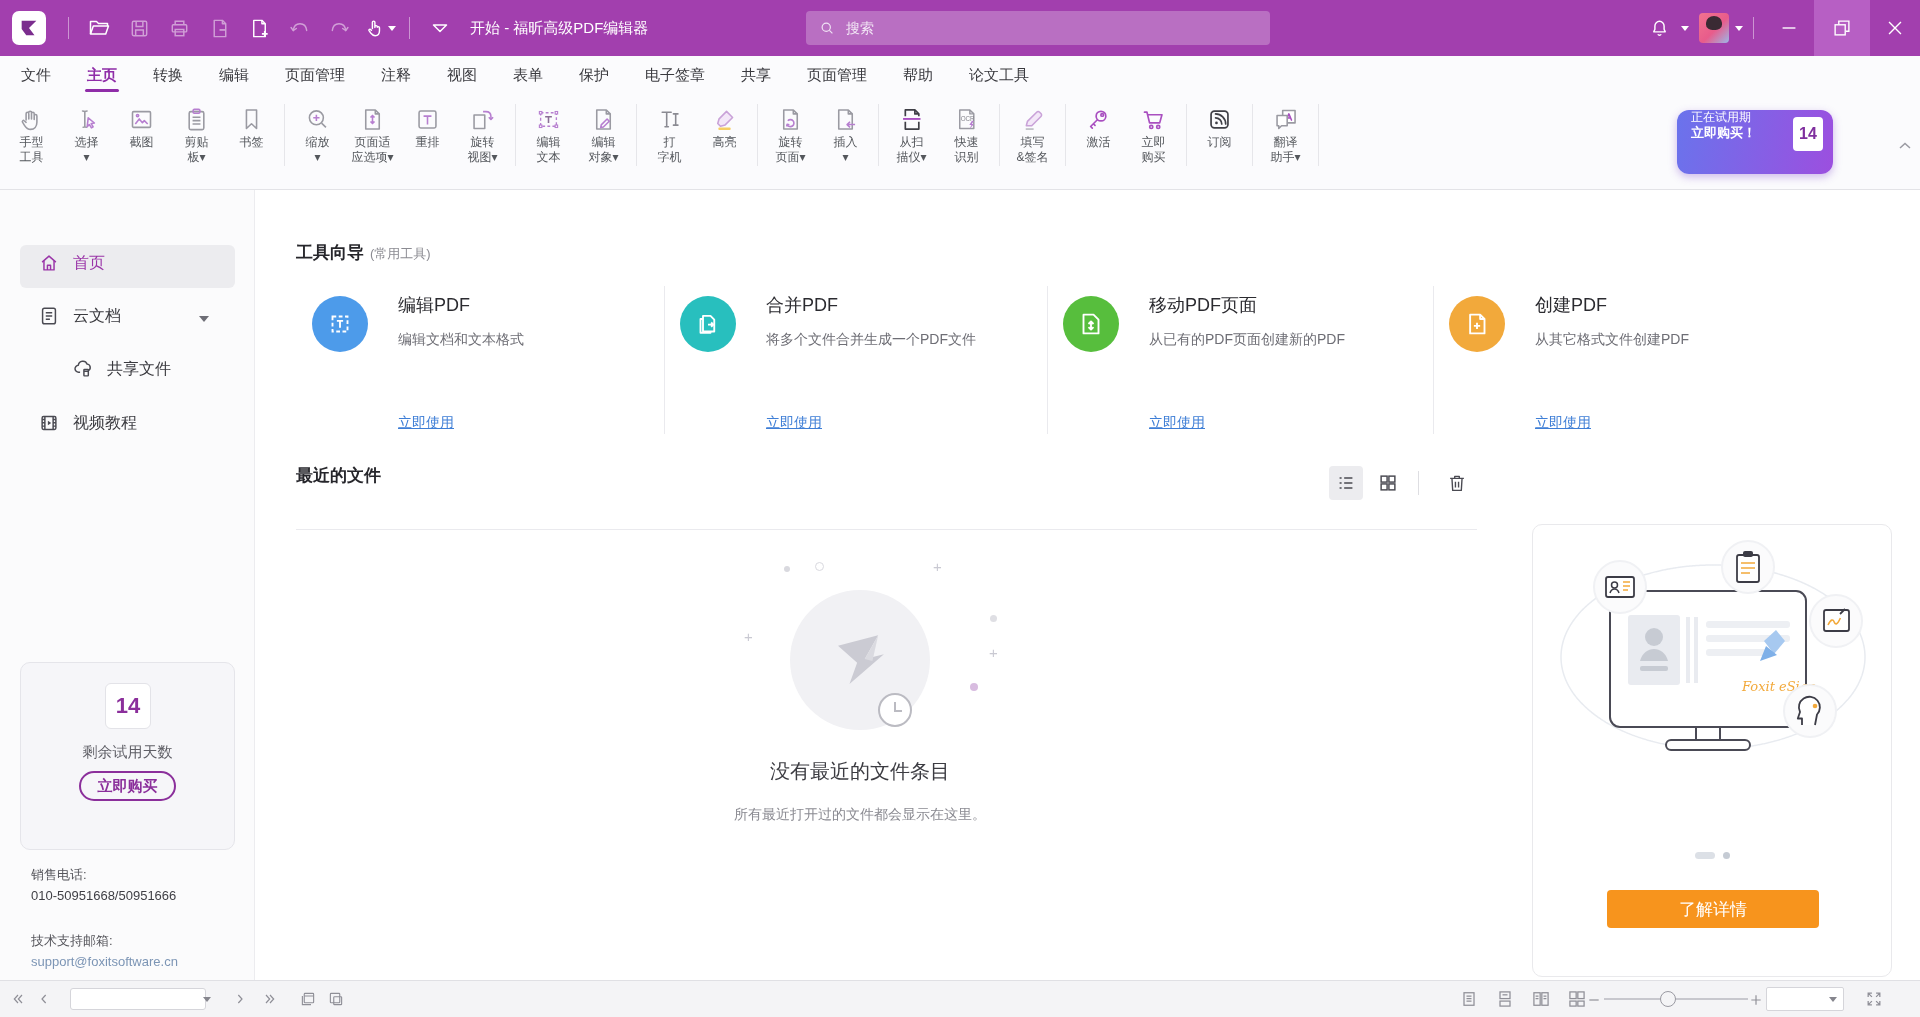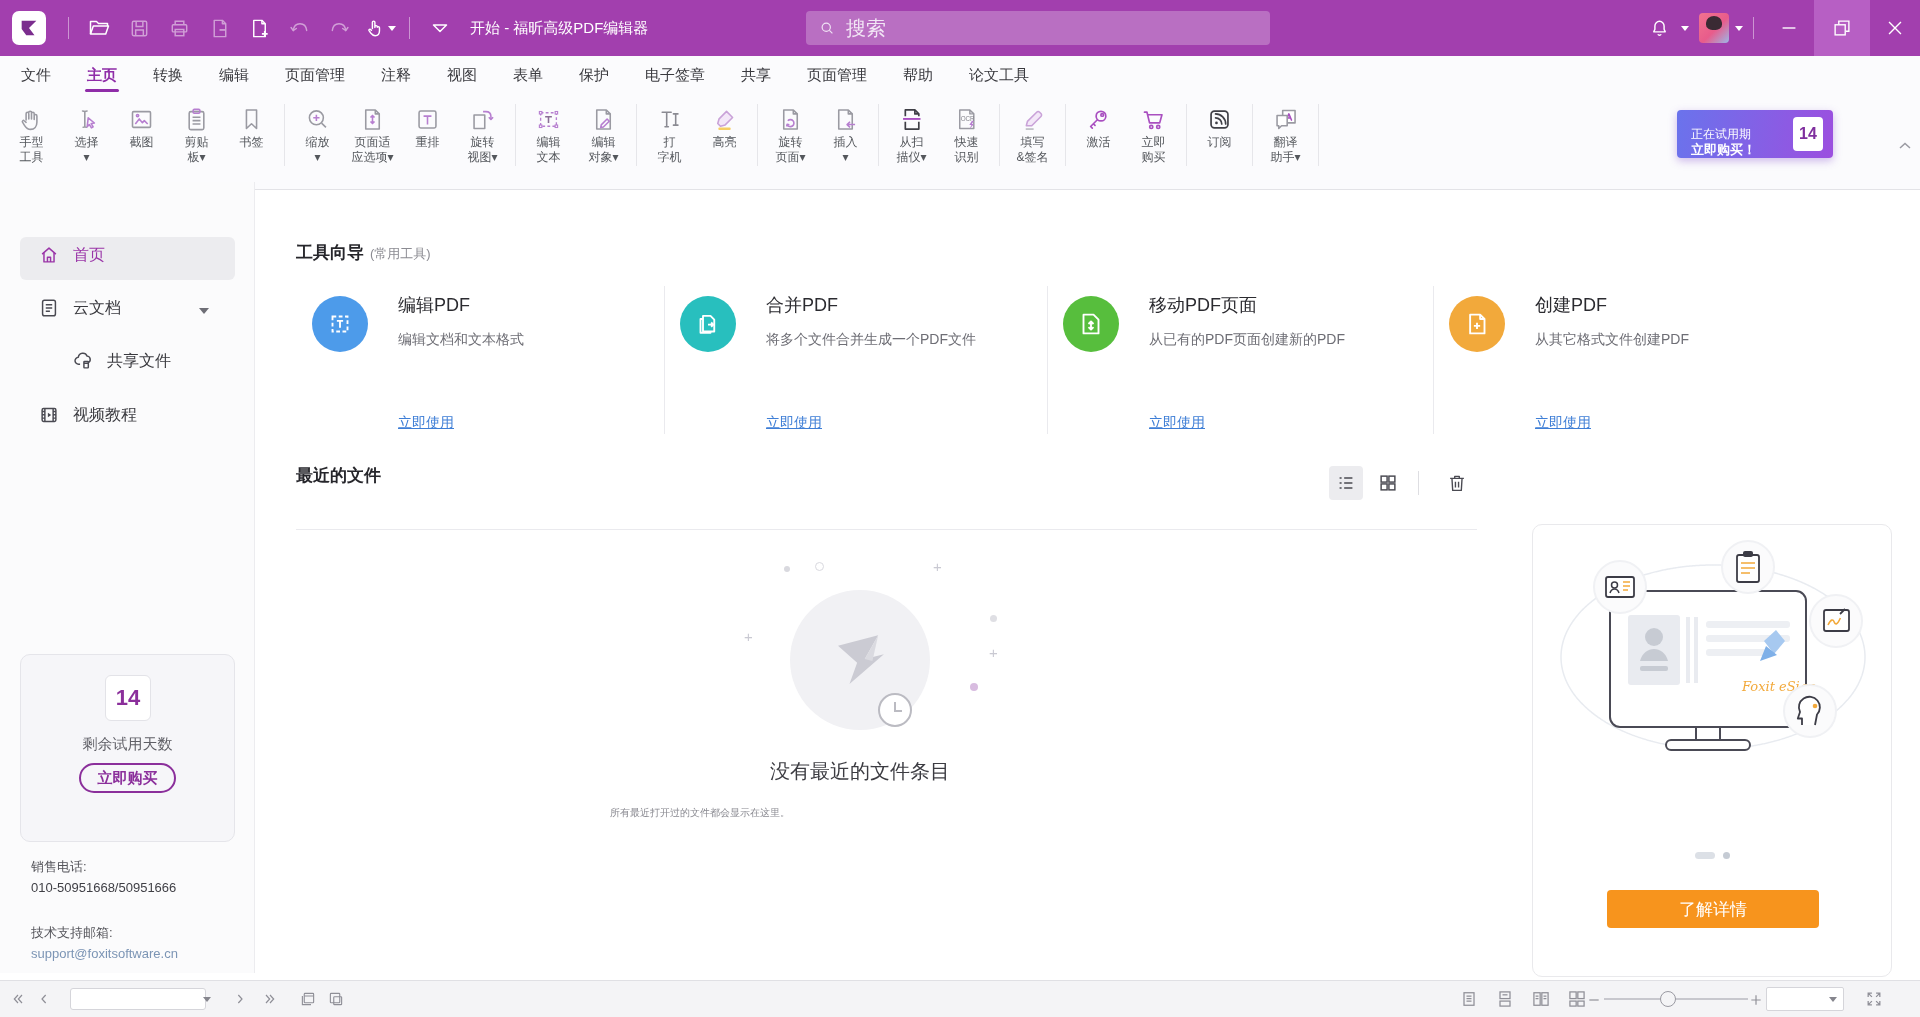--- a/index.html
+++ b/index.html
@@ -11,51 +11,51 @@
   
   .titlebar{position:absolute;top:0;left:0;width:1920px;height:56px;background:#A23FAE;display:flex;align-items:center}
   .tb-left{display:flex;align-items:center;padding-left:12px}
   .logo{width:34px;height:34px;background:#fff;border-radius:7px;display:flex;align-items:center;justify-content:center;margin-right:12px}
   .vsep-w{width:1px;height:22px;background:rgba(255,255,255,.45);margin:0 10px}
   .tbtn{width:40px;height:40px;border:none;background:transparent;display:flex;align-items:center;justify-content:center;cursor:pointer;padding:0}
   .tbtn.dim{opacity:.5}
   .caret-w{width:0;height:0;border-left:4px solid transparent;border-right:4px solid transparent;border-top:5px solid #fff;margin-left:2px}
   .tb-title{color:#fff;font-size:15px;margin-left:10px;white-space:nowrap}
   .tb-search{position:absolute;left:806px;top:11px;width:464px;height:34px;background:rgba(255,255,255,.25);border-radius:4px;display:flex;align-items:center;padding-left:12px;box-sizing:border-box}
-  .tb-search input{background:transparent;border:none;outline:none;color:#fff;font-size:20px;margin-left:8px;width:380px;font-family:inherit}
+  .tb-search input{background:transparent;border:none;outline:none;color:#fff;font-size:14px;margin-left:8px;width:380px;font-family:inherit}
   .tb-search input::placeholder{color:#F2E6F5}
   .tb-right{position:absolute;right:0;top:0;height:56px;display:flex;align-items:center}
   .avatar{width:30px;height:30px;border-radius:4px;background:linear-gradient(135deg,#F2738F 0%,#E85C8B 55%,#9CB8E8 100%);position:relative;overflow:hidden;margin:0 4px 0 10px}
   .avatar:after{content:"";position:absolute;left:7px;top:3px;width:16px;height:14px;background:#3A2A33;border-radius:50% 50% 40% 40%}
   .winbtn{width:50px;height:56px;border:none;background:transparent;display:flex;align-items:center;justify-content:center;cursor:pointer;padding:0}
   .winbtn.lit{background:#B75FC4;width:56px}
 
   
   .menubar{position:absolute;top:56px;left:0;width:1920px;height:38px;background:#FBFBFD;display:flex;align-items:center;padding-left:21px;box-sizing:border-box}
   .mi{font-size:15px;color:#3A3A3F;margin-right:36px;position:relative;cursor:pointer;white-space:nowrap;padding:6px 0}
   .mi.active{color:#8F2DA8;font-weight:bold}
   .mi.active:after{content:"";position:absolute;left:-2px;right:-2px;bottom:-1px;height:3px;border-radius:2px;background:#8F2DA8}
 
   
   .toolbar{position:absolute;top:94px;left:0;width:1920px;height:96px;background:#FBFBFD;border-bottom:1px solid #E3E3E7;display:flex;align-items:flex-start;padding-left:4px;box-sizing:border-box}
   .tbItem{display:flex;flex-direction:column;align-items:center;min-width:49px;padding:9px 3px 0;cursor:pointer}
   .tico{height:32px;display:flex;align-items:center;justify-content:center}
   .tl{font-size:12px;line-height:15px;color:#54575C;white-space:nowrap;text-align:center}
   .tsep{width:1px;height:62px;background:#E6E6EA;margin:10px 5px 0}
-  .trial-badge{position:absolute;right:87px;top:16px;width:156px;height:48px;border-radius:4px;
+  .trial-badge{position:absolute;right:87px;top:16px;width:156px;height:64px;border-radius:12px;
       background:linear-gradient(100deg,#6A73EC 0%,#9C4FDF 100%);box-shadow:0 3px 8px rgba(120,60,200,.35);
-      display:flex;align-items:flex-end;cursor:pointer}
+      display:flex;align-items:flex-start;cursor:pointer}
   .trial-badge .txt{margin-left:14px;color:#fff}
   .trial-badge .t1{font-size:12px;line-height:15px}
   .trial-badge .t2{font-size:13px;font-weight:bold;line-height:16px}
   .trial-badge .daybox{position:absolute;right:10px;top:7px;width:30px;height:34px;background:#fff;border-radius:4px;display:flex;align-items:center;justify-content:center;font-size:16px;font-weight:bold;color:#7F2F9E}
   .scroll-up{position:absolute;left:1898px;top:141px;color:#9A9AA2}
 
   
-  .sidebar{position:absolute;left:0;top:182px;width:255px;height:791px;background:#FBFBFC;border-right:1px solid #ECECEF;box-sizing:border-box}
+  .sidebar{position:absolute;left:0;top:190px;width:255px;height:791px;background:#FBFBFC;border-right:1px solid #ECECEF;box-sizing:border-box}
   .side-sel{position:absolute;left:20px;top:55px;width:215px;height:43px;background:#ECECEF;border-radius:6px}
   .srow{position:absolute;display:flex;align-items:center;cursor:pointer}
   .srow .lbl{font-size:16px;color:#3A3A3F;margin-left:13px;white-space:nowrap}
   .srow.sel .lbl{color:#9A35A8}
   .caret-g{width:0;height:0;border-left:5px solid transparent;border-right:5px solid transparent;border-top:6px solid #6E6E76}
   .openfile{position:absolute;left:20px;top:315px;width:215px;height:38px;background:#fff;border:1px solid #D8D8DD;border-radius:19px;font-size:16px;font-weight:bold;color:#2E2E33;letter-spacing:1px;cursor:pointer;font-family:inherit}
   .trial-card{position:absolute;left:20px;top:472px;width:213px;height:186px;background:#F6F6F9;border:1px solid #E5E5EA;border-radius:10px}
   .trial-card .daybox2{position:absolute;left:84px;top:20px;width:44px;height:44px;background:#fff;border:1px solid #E3E3E8;border-radius:6px;display:flex;align-items:center;justify-content:center;font-size:22px;font-weight:bold;color:#8B2F9B}
   .trial-card .days-lbl{position:absolute;top:80px;width:100%;text-align:center;font-size:15px;color:#5F5F66}
   .trial-card .buy-pill{position:absolute;left:58px;top:108px;width:97px;height:30px;background:transparent;border:2px solid #8B2F9B;border-radius:16px;color:#8B2F9B;font-weight:bold;font-size:15px;cursor:pointer;font-family:inherit}
@@ -76,21 +76,21 @@
   .rc-btn{position:absolute;top:276px;width:34px;height:34px;border-radius:4px;display:flex;align-items:center;justify-content:center;cursor:pointer;background:transparent;border:none;padding:0}
   .rc-btn.sel{background:#ECECEF}
   .hline{position:absolute;left:41px;top:339px;width:1181px;height:1px;background:#EAEAEE}
   .empty-circle{position:absolute;left:535px;top:400px;width:140px;height:140px;border-radius:50%;background:#F1F1F4;display:flex;align-items:center;justify-content:center}
   .clock{position:absolute;left:623px;top:503px;width:34px;height:34px;border-radius:50%;background:#fff;border:2px solid #BBBBC2;box-sizing:border-box}
   .clock:before{content:"";position:absolute;left:14px;top:7px;width:2px;height:10px;background:#BBBBC2}
   .clock:after{content:"";position:absolute;left:14px;top:15px;width:8px;height:2px;background:#BBBBC2}
   .decor{position:absolute;border-radius:50%}
   .plusmark{position:absolute;color:#C9C9D2;font-size:15px}
   .empty-title{position:absolute;left:355px;top:568px;width:500px;text-align:center;font-size:20px;font-weight:500;color:#3C3C42}
-  .empty-desc{position:absolute;left:355px;top:616px;width:500px;text-align:left;font-size:10px;color:#8A8A91}
+  .empty-desc{position:absolute;left:355px;top:616px;width:500px;text-align:center;font-size:14px;color:#8A8A91}
 
   
   .promo{position:absolute;left:1277px;top:334px;width:360px;height:453px;border:1px solid #E9E9EC;border-radius:10px;background:#fff;box-sizing:border-box}
   .promo-text{position:absolute;top:258px;width:100%;text-align:center;font-size:16px;line-height:30px;color:#4E4E57}
   .promo-dots{position:absolute;top:327px;width:100%;display:flex;justify-content:center;align-items:center;gap:8px}
   .pd1{width:20px;height:7px;border-radius:4px;background:#DCE0E6}
   .pd2{width:7px;height:7px;border-radius:50%;background:#C5CBD4}
   .promo-btn{position:absolute;left:74px;top:365px;width:212px;height:38px;background:#F7941D;border:none;border-radius:4px;color:#fff;font-size:17px;cursor:pointer;font-family:inherit}
 
   

